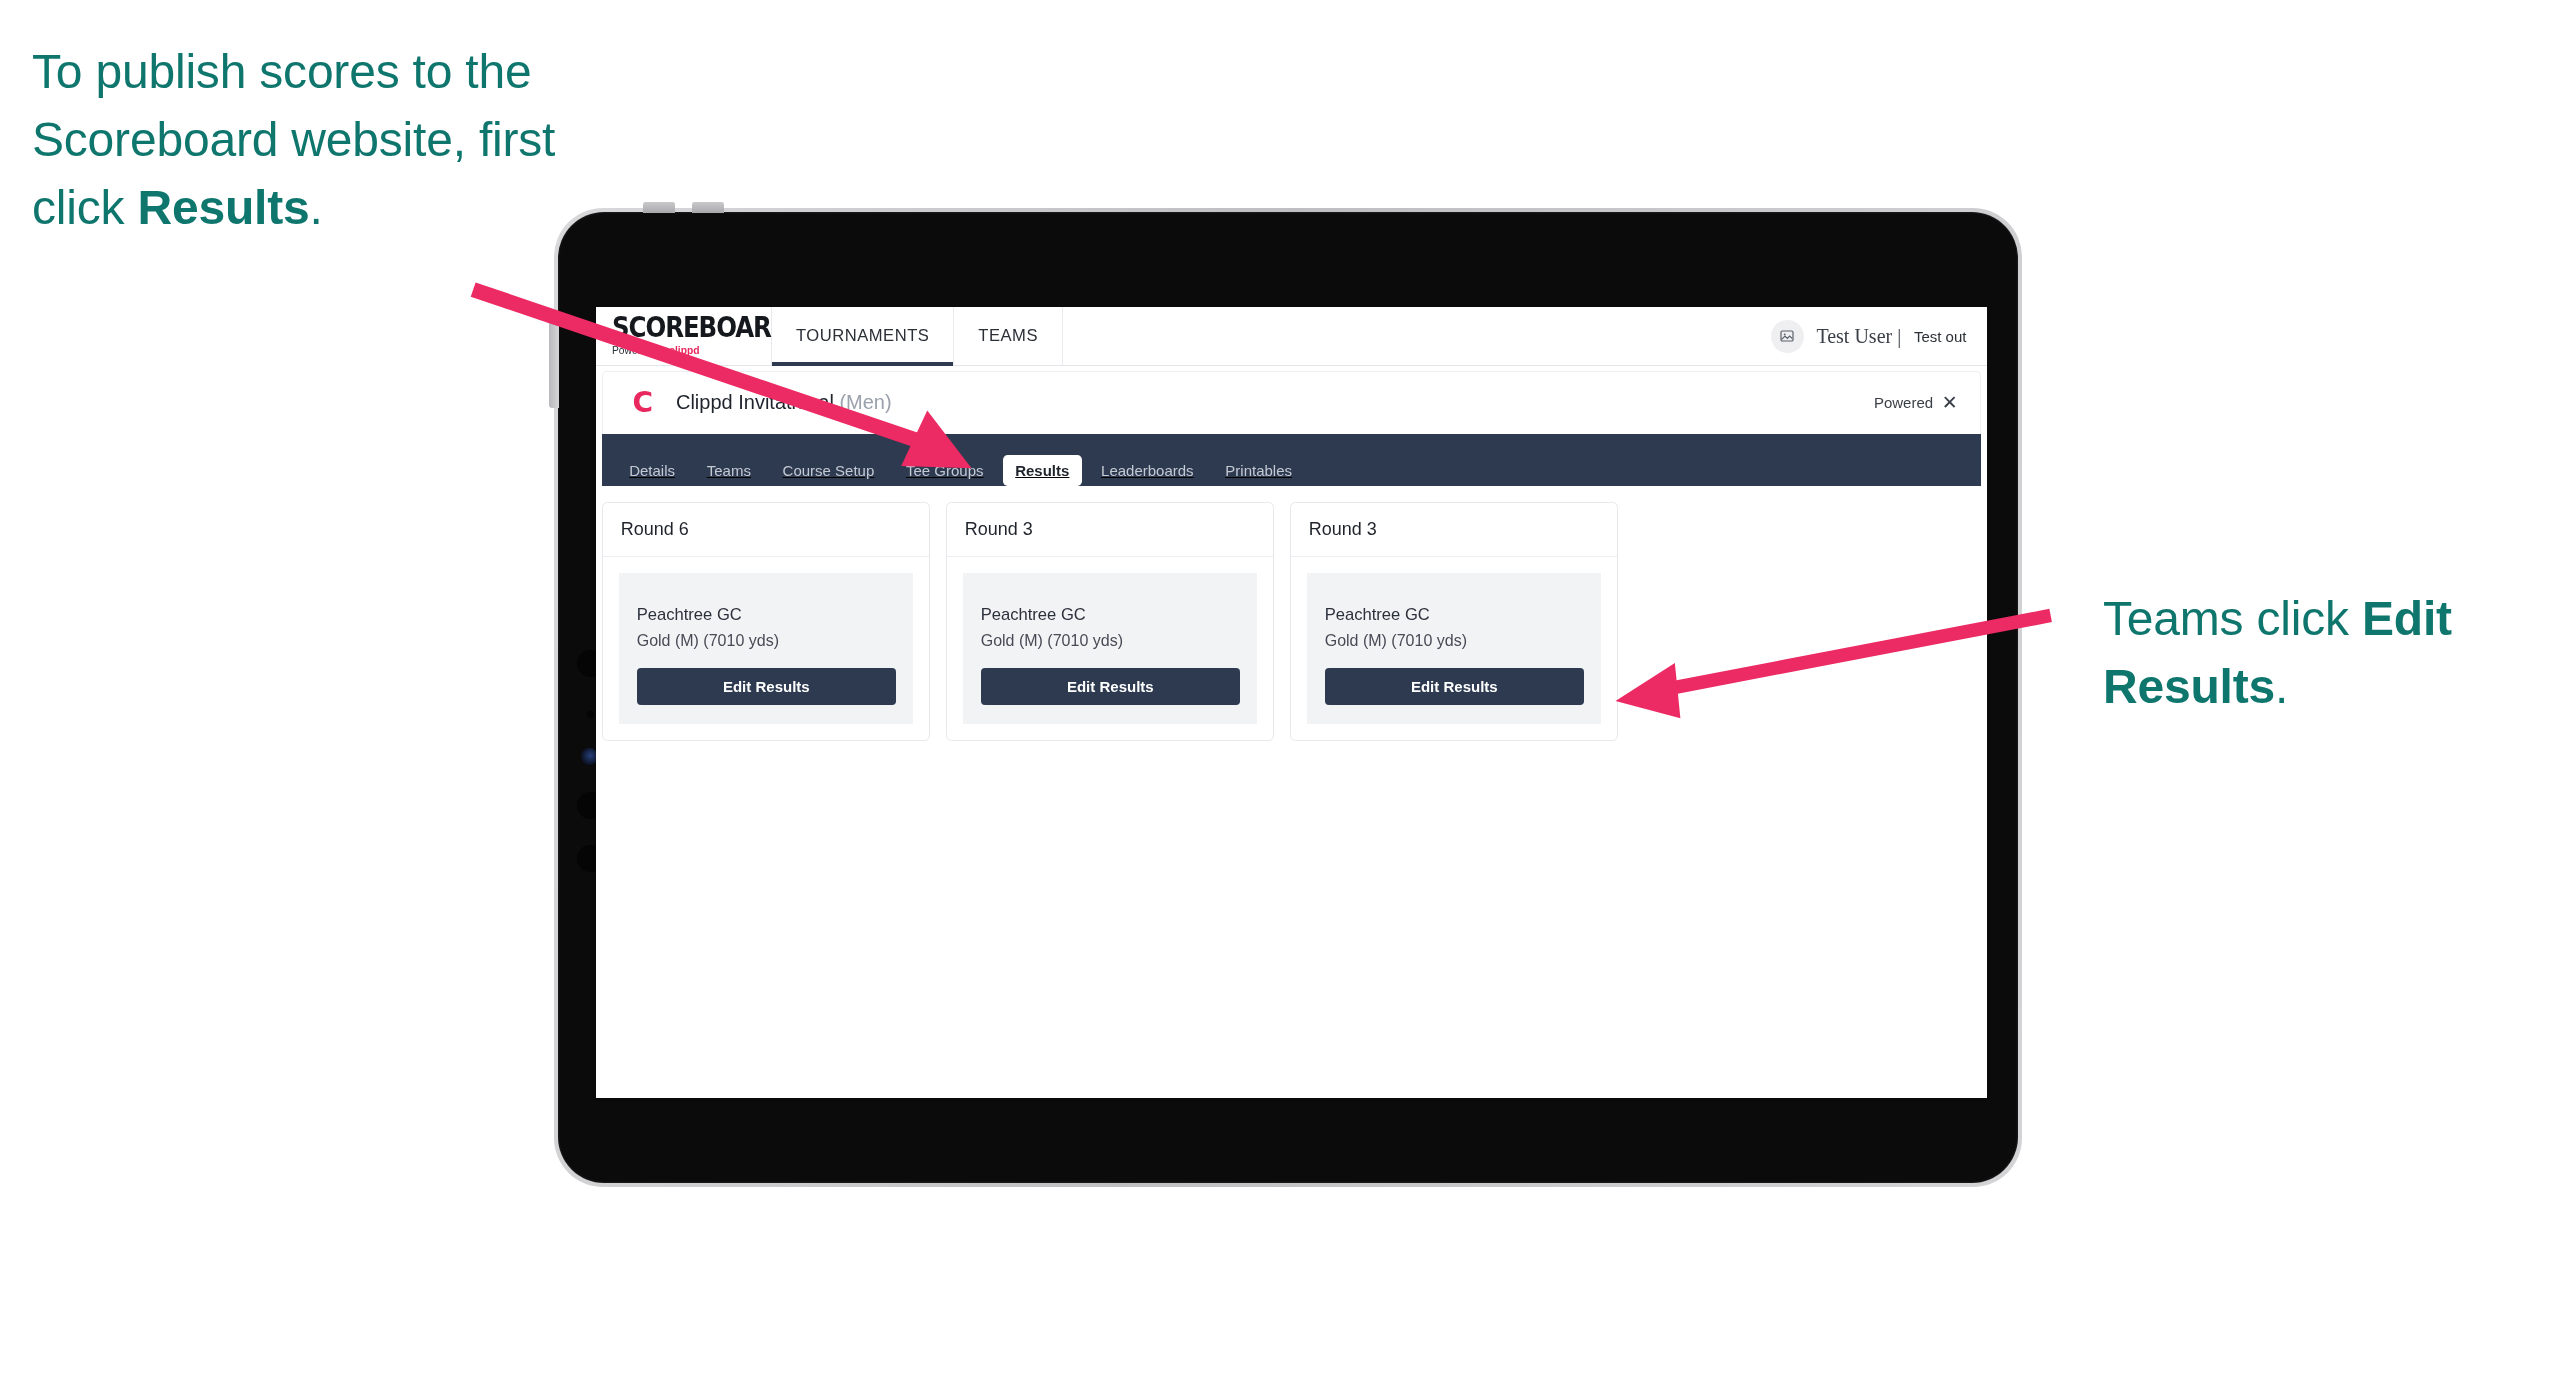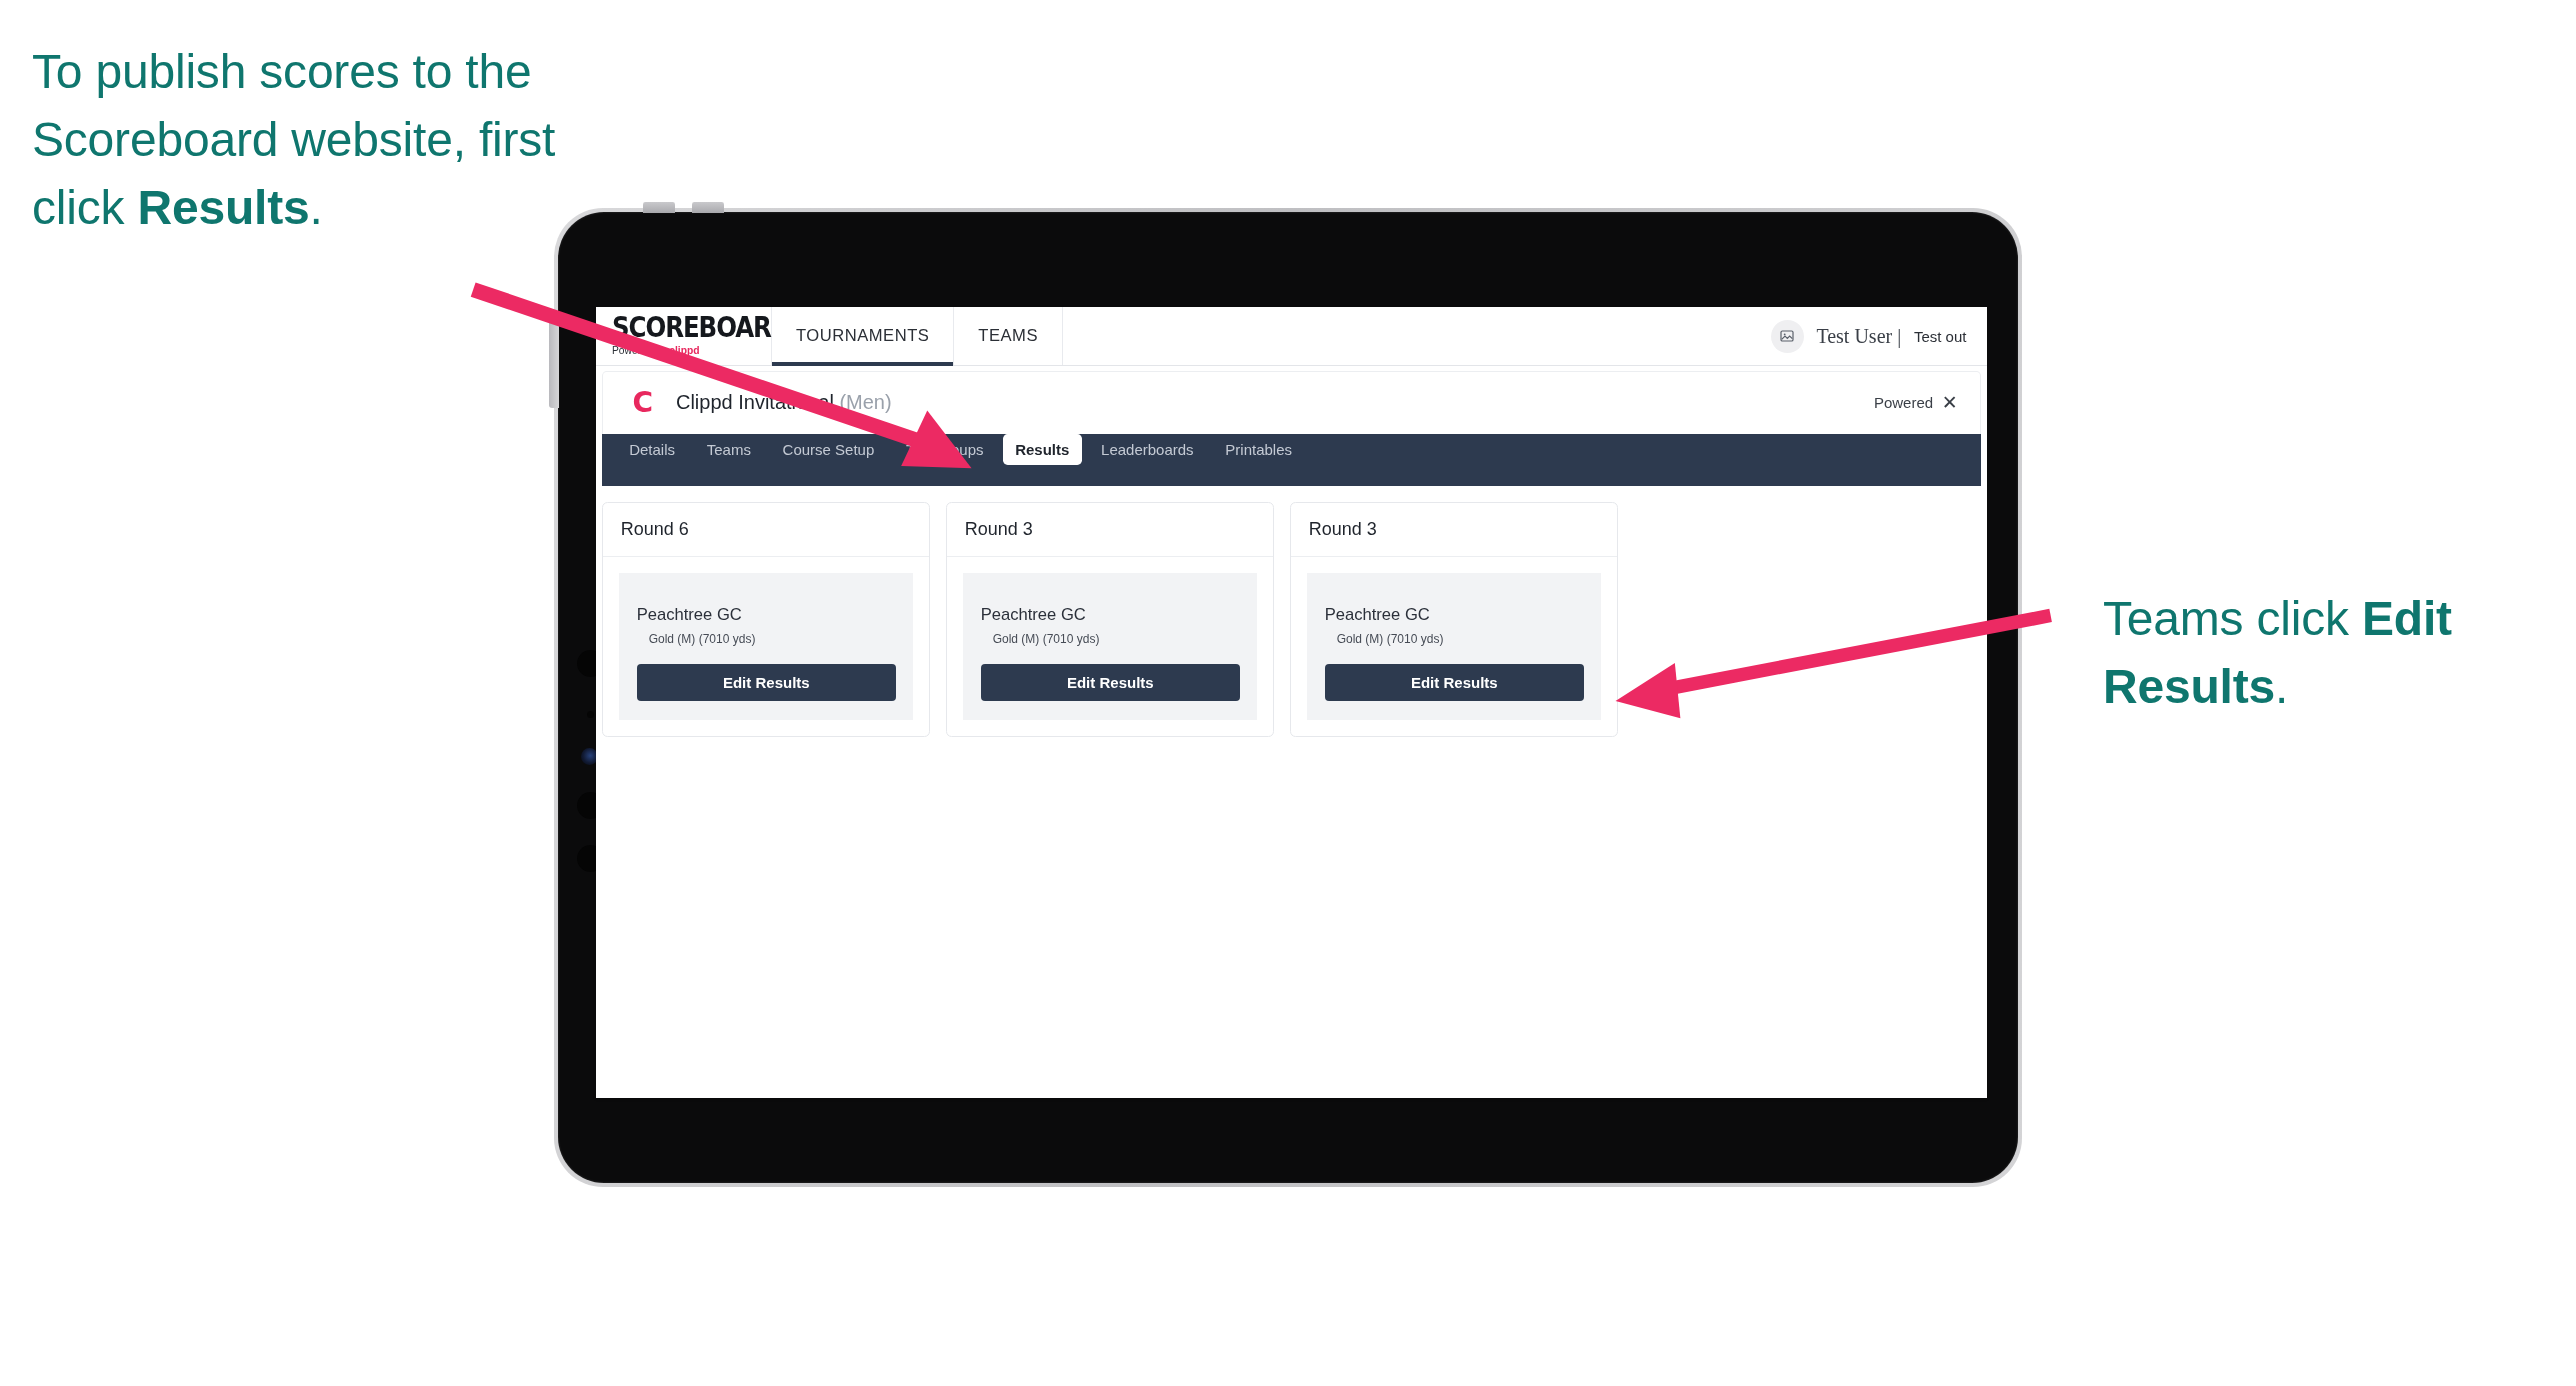--- a/index.html
+++ b/index.html
@@ -143,25 +143,26 @@
     width: 41px; text-align: center;
   }
   #event-title { font-size: 20px; color: #1f242c; margin-left: 12.7px; }
   #event-title .sub { color: #9aa1ab; }
   #eventbar-spacer { flex: 1; }
   #cancel-btn { display: flex; align-items: center; gap: 8.7px; font-size: 15px; color: #3a3f47; }
   #cancel-x { font-size: 19px; line-height: 1; color: #3a3f47; }
 
   
   #tabstrip {
-    display: flex; align-items: flex-start; gap: 6.3px;
+    display: flex; align-items: flex-end; gap: 6.3px;
     height: 52px;
     background: #2d3a4f;
     margin: 0 6.3px;
     padding: 0 14.2px;
+    text-decoration: underline;
   }
   .subtab {
     font-size: 15px; color: #c4cad4;
     padding: 7.1px 12.7px; border-radius: 4.7px; white-space: nowrap;
   }
   .subtab.active { background: #ffffff; color: #1f242c; font-weight: 700; }
 
   
   #content { padding: 16px 6.3px 0 6.3px; display: flex; gap: 16px; align-items: flex-start; }
   .round-card {
@@ -171,21 +172,21 @@
     border-radius: 5.5px;
     overflow: hidden;
   }
   .round-head {
     height: 54px; display: flex; align-items: center; padding-left: 17.4px;
     font-size: 18px; color: #1f242c; border-bottom: 0.8px solid #eceef1;
   }
   .round-body { padding: 16px; }
   .course-box { background: #f2f3f5; padding: 17.4px 17.4px 19px 17.4px; }
   .course-name { font-size: 16.6px; font-weight: 400; color: #2b303a; margin-top: 15px; }
-  .course-tee  { font-size: 12px; color: #464b55; margin-top: 7.1px; margin-left: 12px; }
+  .course-tee  { font-size: 16px; color: #464b55; margin-top: 7.1px; }
   .edit-btn {
     margin-top: 17.4px;
     height: 37px; width: 100%;
     background: #2d3a4f; color: #ffffff;
     border-radius: 4px;
     display: flex; align-items: center; justify-content: center;
     font-size: 15px; font-weight: 700;
   }
 </style>
 </head>

